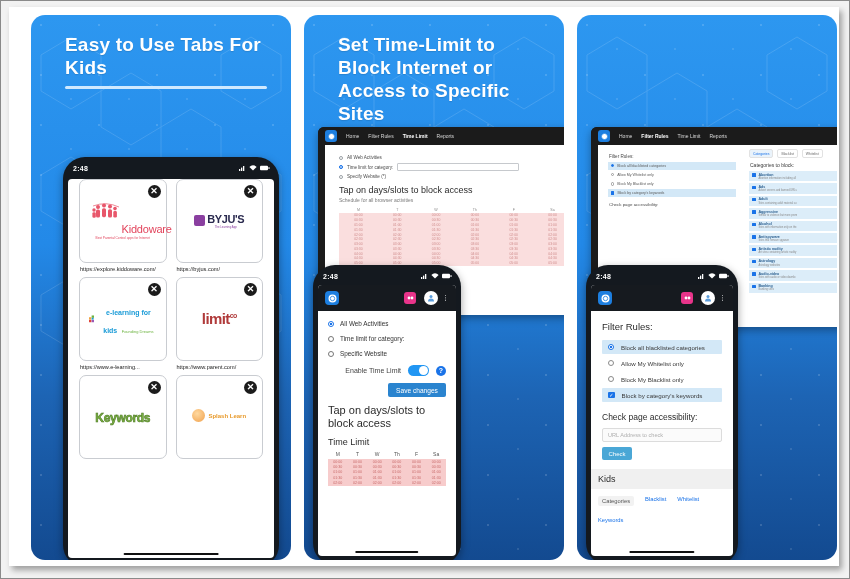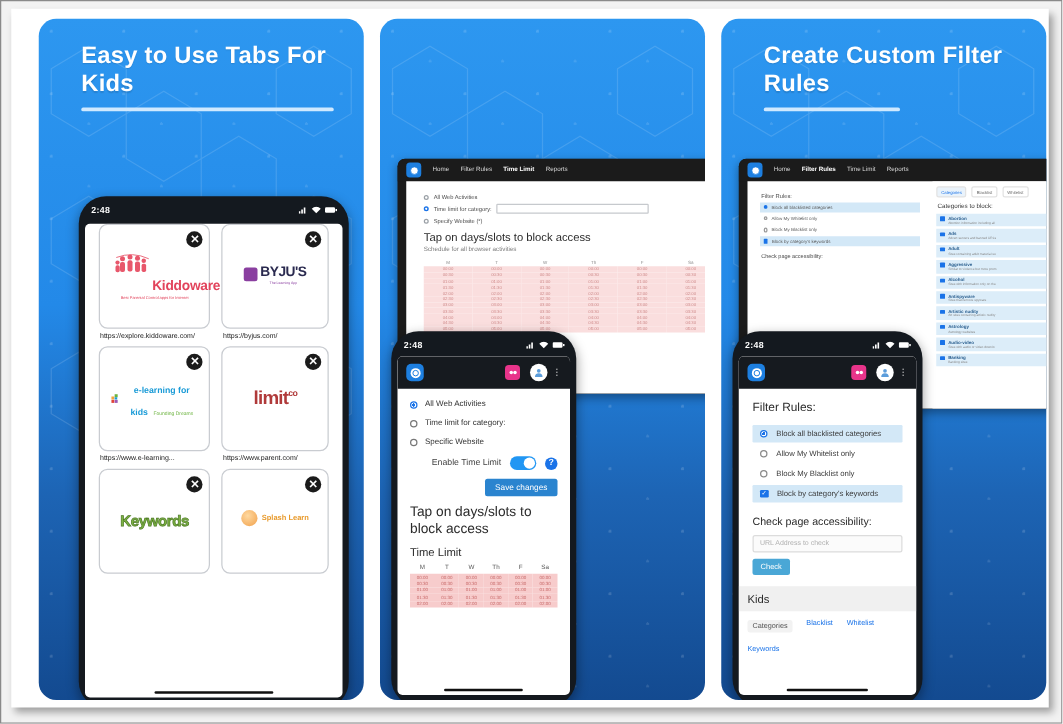--- a/index.html
+++ b/index.html
@@ -84,21 +84,21 @@
   .tabcard{
     position:relative;border:1px solid #c9ccd1;border-radius:7px;height:82px;
     display:flex;align-items:center;justify-content:center;background:#fff;
   }
   .closeb{
     position:absolute;right:5px;top:5px;width:13px;height:13px;border-radius:50%;
     background:#1b1b1b;color:#fff;font-size:9px;line-height:13px;text-align:center;font-weight:bold;
   }
   .taburl{font-size:5.6px;color:#1a1a1a;line-height:7px;margin:3px 1px 0 1px;word-break:break-all;}
   .logo{max-width:80%;text-align:center;}
-  .l-kid{color:#e2445c;font-weight:bold;font-size:11px;letter-spacing:-.2px;margin-left:33px;}
+  .l-kid{color:#e2445c;font-weight:normal;font-size:11px;letter-spacing:-.2px;margin-left:33px;}
   .l-kidsub{color:#e2445c;font-size:3.2px;margin-top:1px;}
   .l-byju{display:inline-flex;align-items:center;gap:2px;}
   .l-byju .sq{width:11px;height:11px;background:#8a3fa0;border-radius:2px;}
   .l-byju .tx{color:#2a2a4f;font-weight:bold;font-size:11px;letter-spacing:-.4px;}
   .l-byju .sub{display:block;font-size:2.8px;color:#8a3fa0;font-weight:normal;letter-spacing:0;}
   .l-elearn{display:inline-flex;align-items:center;gap:3px;}
   .l-elearn .tx1{color:#1a9bd7;font-weight:bold;font-size:7px;line-height:7px;text-align:left;}
   .l-elearn .tx2{color:#6cb33f;font-size:4px;}
   .l-parent{color:#b03a3a;font-weight:bold;font-size:15px;letter-spacing:-.6px;}
   .l-parent sup{font-size:7px;}
@@ -346,20 +346,24 @@
     <div class="hexbg"></div>
     <svg class="hexlines" viewBox="0 0 260 545" preserveAspectRatio="none">
       <g stroke="#ffffff" fill="none" stroke-width="1">
         <path d="M10 40 L40 22 L70 40 L70 76 L40 94 L10 76 Z"></path>
         <path d="M70 76 L100 58 L130 76 L130 112 L100 130 L70 112 Z"></path>
         <path d="M130 112 L160 94 L190 112 L190 148 L160 166 L130 148 Z"></path>
         <path d="M190 40 L220 22 L250 40 L250 76 L220 94 L190 76 Z"></path>
         <path d="M10 160 L40 142 L70 160 L70 196 L40 214 L10 196 Z"></path>
       </g>
     </svg>
+    <div class="head two">
+      <span>Set Time-Limit to Block Internet or Access to Specific Sites</span>
+      <span class="rule"></span>
+    </div>
 
     <div class="desk" style="left:14px;top:112px;width:262px;height:188px;">
       <div class="desknav">
         <span class="logo-b">
           <svg width="7" height="7" viewBox="0 0 7 7">
                 <circle cx="3.5" cy="3.5" r="3" fill="#fff"></circle>
                 <circle cx="3.5" cy="3.5" r="3" fill="none" stroke="#1d7fe0" stroke-width=".6"></circle>
               </svg>
         </span>
         <a>Home</a>
@@ -618,24 +622,20 @@
     <div class="hexbg"></div>
     <svg class="hexlines" viewBox="0 0 260 545" preserveAspectRatio="none">
       <g stroke="#ffffff" fill="none" stroke-width="1">
         <path d="M10 40 L40 22 L70 40 L70 76 L40 94 L10 76 Z"></path>
         <path d="M70 76 L100 58 L130 76 L130 112 L100 130 L70 112 Z"></path>
         <path d="M130 112 L160 94 L190 112 L190 148 L160 166 L130 148 Z"></path>
         <path d="M190 40 L220 22 L250 40 L250 76 L220 94 L190 76 Z"></path>
         <path d="M10 160 L40 142 L70 160 L70 196 L40 214 L10 196 Z"></path>
       </g>
     </svg>
-    <div class="head three">
-      <span>Create Custom Filter Rules</span>
-      <span class="rule"></span>
-    </div>
 
     <div class="desk" style="left:14px;top:112px;width:268px;height:200px;">
       <div class="desknav">
         <span class="logo-b">
           <svg width="7" height="7" viewBox="0 0 7 7">
                 <circle cx="3.5" cy="3.5" r="3" fill="#fff"></circle>
                 <circle cx="3.5" cy="3.5" r="3" fill="none" stroke="#1d7fe0" stroke-width=".6"></circle>
               </svg>
         </span>
         <a>Home</a>

